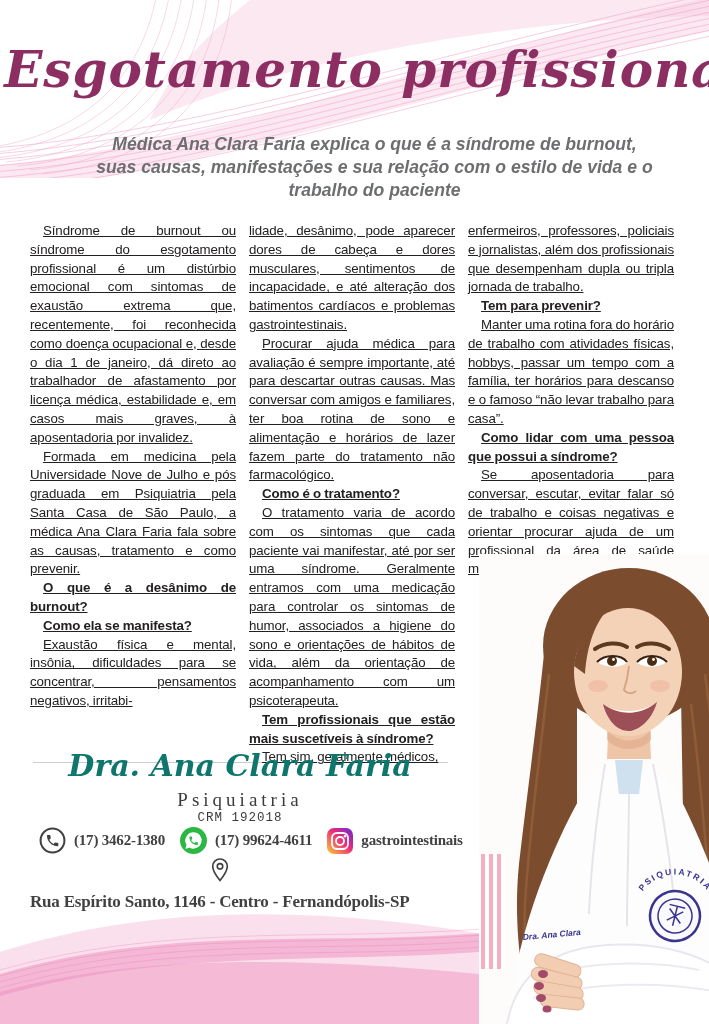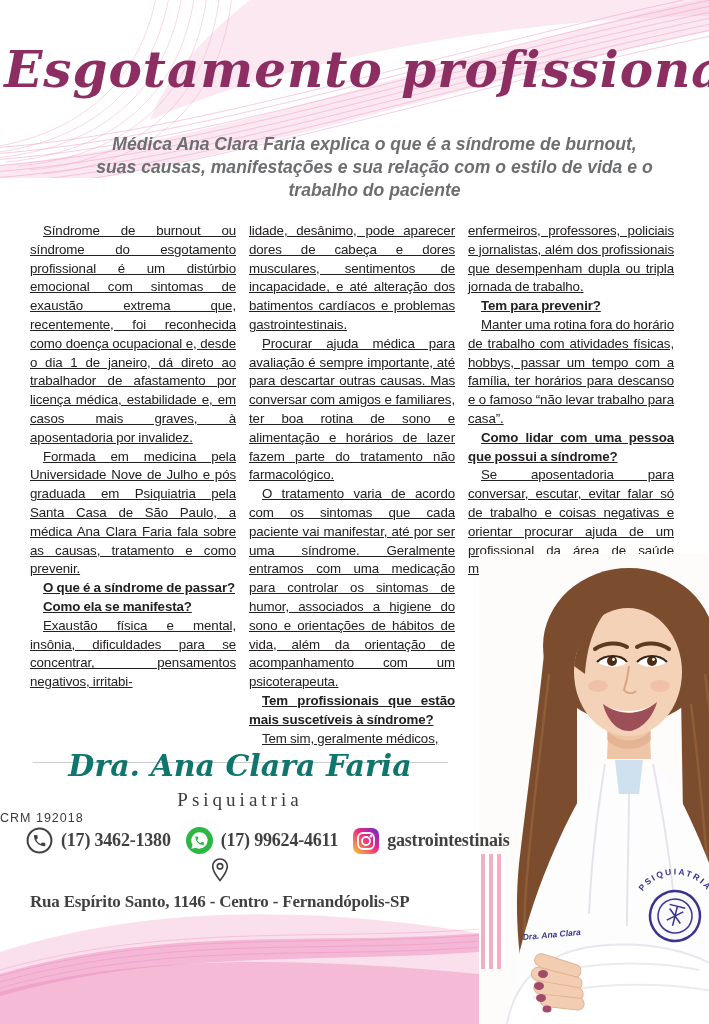--- a/index.html
+++ b/index.html
@@ -22,25 +22,25 @@
   .blk{margin:0;text-indent:13px;}
   .blk.noindent{text-indent:0;}
   .blk.head{font-weight:bold;}
 
   .sig-line{position:absolute;left:33px;top:762px;width:415px;height:1px;background:#cccccc;z-index:1;}
   .sig-name{position:absolute;top:748px;left:0;width:480px;text-align:center;z-index:2;
             font-family:"DejaVu Serif",serif;font-style:italic;font-weight:bold;
             font-size:30px;color:#0f766e;}
   .sig-spec{position:absolute;top:789px;left:0;width:480px;text-align:center;z-index:2;
             font-family:"Liberation Serif",serif;font-size:19px;letter-spacing:4px;color:#3b3b3b;}
-  .sig-crm{position:absolute;top:811px;left:0;width:480px;z-index:2;
-           font-family:Liberation Sans, sans-serif;font-size:12.5px;letter-spacing:1px;color:#3b3b3b;}
-
-  .contact-row{position:absolute;top:827px;left:26px;display:flex;align-items:center;gap:15px;z-index:4;
-               font-family:"Liberation Serif",serif;font-weight:bold;font-size:18px;
+  .sig-crm{position:absolute;top:811px;left:0;width:480px;text-align:center;z-index:2;
+           font-family:Liberation Mono, monospace;font-size:12.5px;letter-spacing:1px;color:#3b3b3b;}
+
+  .contact-row{position:absolute;top:827px;left:39px;display:flex;align-items:center;gap:15px;z-index:4;
+               font-family:"Liberation Serif",serif;font-weight:bold;font-size:15px;
                letter-spacing:-0.2px;color:#414042;}
   .contact-item{display:flex;align-items:center;gap:8px;}
   .addr-row{position:absolute;top:857px;left:30px;display:flex;align-items:center;gap:9px;z-index:4;
             font-family:"Liberation Serif",serif;font-weight:bold;font-size:17px;
             letter-spacing:-0.2px;color:#414042;flex-direction:column;}
   .ic{display:inline-block;flex:0 0 auto;}
   .ig-badge{width:26px;height:26px;border-radius:7px;
             background:linear-gradient(45deg,#f9ce34 0%,#ee2a7b 55%,#6228d7 100%);
             display:flex;align-items:center;justify-content:center;}
 </style>
@@ -89,27 +89,28 @@
     </g>
   </svg>
 
   <div class="title">Esgotamento profissional</div>
   <div class="subtitle">Médica Ana Clara Faria explica o que é a síndrome de burnout, suas causas, manifestações e sua relação com o estilo de vida e o trabalho do paciente</div>
 
   <div class="article">
     <div class="colm">
       <p class="blk">Síndrome de burnout ou síndrome do esgotamento profissional é um distúrbio emocional com sintomas de exaustão extrema que, recentemente, foi reconhecida como doença ocupacional e, desde o dia 1 de janeiro, dá direto ao trabalhador de afastamento por licença médica, estabilidade e, em casos mais graves, à aposentadoria por invalidez.</p>
       <p class="blk">Formada em medicina pela Universidade Nove de Julho e pós graduada em Psiquiatria pela Santa Casa de São Paulo, a médica Ana Clara Faria fala sobre as causas, tratamento e como prevenir.</p>
-      <p class="blk head">O que é a síndrome de passar?</p>
+      <p class="blk head">O que é a desânimo de burnout?</p>
       <p class="blk head">Como ela se manifesta?</p>
       <p class="blk">Exaustão física e mental, insônia, dificuldades para se concentrar, pensamentos negativos, irritabi-</p>
     </div>
     <div class="colm">
       <p class="blk noindent">lidade, desânimo, pode aparecer dores de cabeça e dores musculares, sentimentos de incapacidade, e até alteração dos batimentos cardíacos e problemas gastrointestinais.</p>
       <p class="blk">Procurar ajuda médica para avaliação é sempre importante, até para descartar outras causas. Mas conversar com amigos e familiares, ter boa rotina de sono e alimentação e horários de lazer fazem parte do tratamento não farmacológico.</p>
+      <p class="blk head">Como é o tratamento?</p>
       <p class="blk">O tratamento varia de acordo com os sintomas que cada paciente vai manifestar, até por ser uma síndrome. Geralmente entramos com uma medicação para controlar os sintomas de humor, associados a higiene do sono e orientações de hábitos de vida, além da orientação de acompanhamento com um psicoterapeuta.</p>
       <p class="blk head">Tem profissionais que estão mais suscetíveis à síndrome?</p>
       <p class="blk">Tem sim, geralmente médicos,</p>
     </div>
     <div class="colm">
       <p class="blk noindent">enfermeiros, professores, policiais e jornalistas, além dos profissionais que desempenham dupla ou tripla jornada de trabalho.</p>
       <p class="blk head">Tem para prevenir?</p>
       <p class="blk">Manter uma rotina fora do horário de trabalho com atividades físicas, hobbys, passar um tempo com a família, ter horários para descanso e o famoso “não levar trabalho para casa”.</p>
       <p class="blk head">Como lidar com uma pessoa que possui a síndrome?</p>
       <p class="blk">Se aposentadoria para conversar, escutar, evitar falar só de trabalho e coisas negativas e orientar procurar ajuda de um profissional da área de saúde mental.</p>

